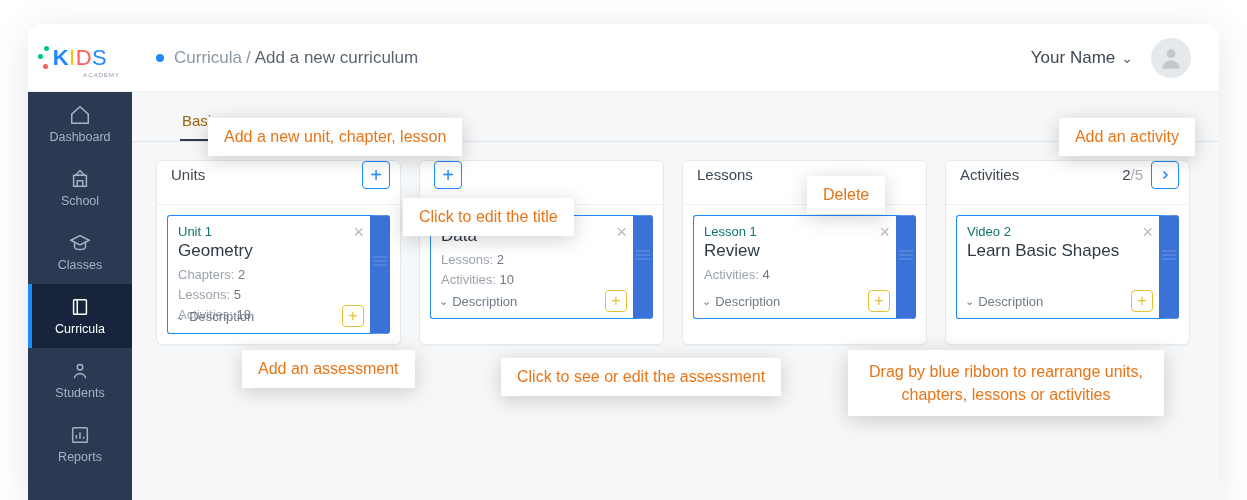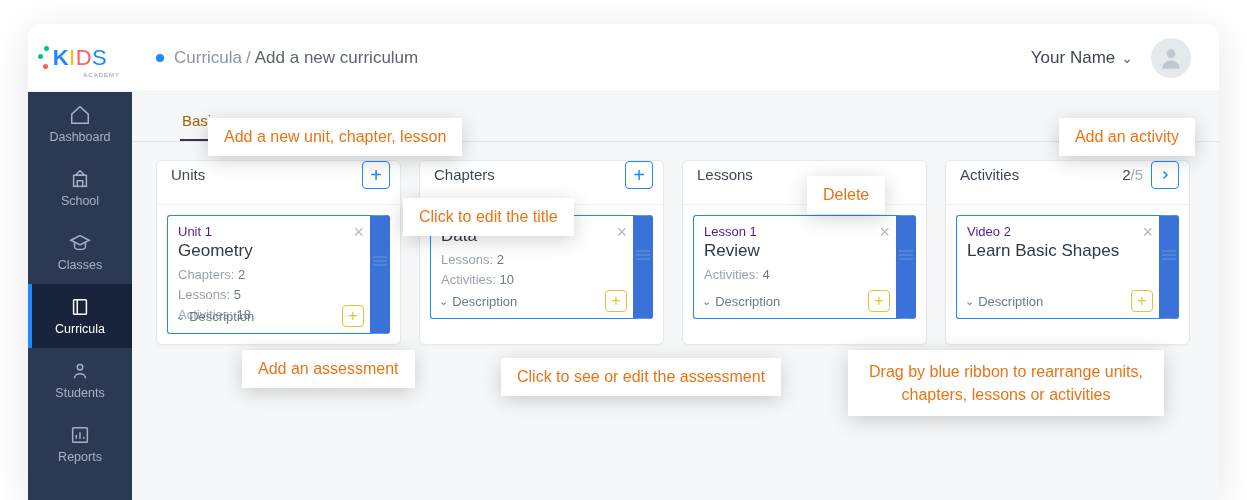--- a/index.html
+++ b/index.html
@@ -33,21 +33,21 @@
   .col-count { color: #a4acb5; font-size: 15px; margin-right: 8px; }
   .meta { color: #a4acb5; }
   .count-cur { color: #3d4852; }
   .btn-square { width: 28px; height: 28px; border: 1.5px solid #1e88ff; color: #1e88ff; border-radius: 4px; background: #fff; display: flex; align-items: center; justify-content: center; font-size: 20px; line-height: 1; cursor: pointer; }
   .btn-square.small { width: 22px; height: 22px; font-size: 16px; border-width: 1.2px; }
   .btn-square.yellow { border-color: #e6c22f; color: #e6c22f; }
   .btn-arrow { border-color: #1e88ff; }
   .panel { position: relative; margin: 10px; border: 1px solid #1e88ff; border-right: 20px solid #3a72d8; border-radius: 3px; min-height: 104px; padding: 8px 10px 8px 10px; }
   .panel .ribbon-lines { position: absolute; right: -17px; top: 38%; transform: translateY(-50%); width: 14px; }
   .panel .ribbon-lines span { display:block; height:1px; background:#6f96d9; margin:3px 0; }
-  .panel-sub { font-size: 13px; color: #4c1d95; margin-bottom: 2px; }
+  .panel-sub { font-size: 13px; color: #0f766e; margin-bottom: 2px; }
   .close-x { position: absolute; right: 6px; top: 6px; color: #b2bac3; font-size: 18px; cursor: pointer; }
   .panel-title { font-size: 17px; color: #2e3a46; margin-bottom: 4px; }
   .panel-meta { font-size: 13px; color: #9aa3ad; line-height: 1.55; }
   .panel-meta b { color: #6f7a86; font-weight: 500; }
   .panel-bottom { position: absolute; left: 8px; right: 6px; bottom: 6px; display: flex; align-items: center; }
   .desc { font-size: 13px; color: #6f7a86; display: flex; align-items: center; gap: 4px; cursor: pointer; }
   .desc .chv { font-size: 11px; }
   .spacer { flex: 1; }
   
   .tip { position: absolute; background: #fff; color: #e97416; font-size: 16px; padding: 10px 16px; border-radius: 0; box-shadow: 0 4px 20px rgba(0,0,0,0.18); white-space: nowrap; z-index: 50; }
@@ -170,21 +170,20 @@
                   <span>Description</span>
                 </span>
               <span class="spacer"></span>
               <div class="btn-square small yellow">+</div>
             </div>
           </div>
         </div>
 
         <div class="column">
           <div class="col-head">
-            <span class="col-title">Chapters</span>
             <div class="btn-square">+</div>
           </div>
           <div class="panel">
             <div class="ribbon-lines">
                 <span></span>
                 <span></span>
                 <span></span>
               </div>
             <span class="close-x">×</span>
             <div class="panel-sub"></div>

